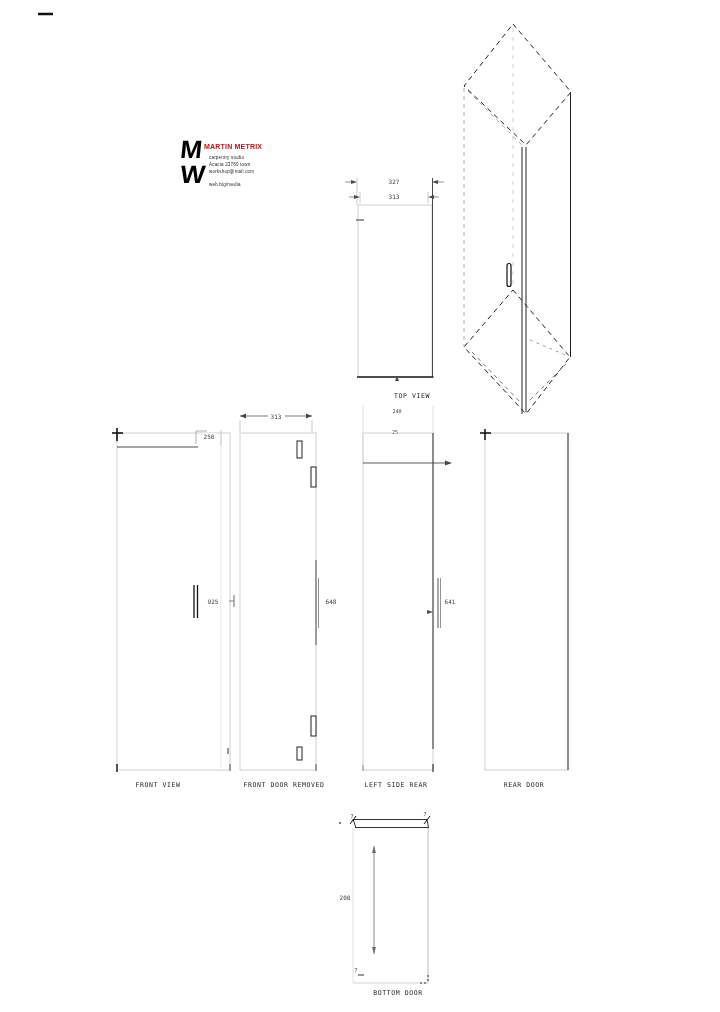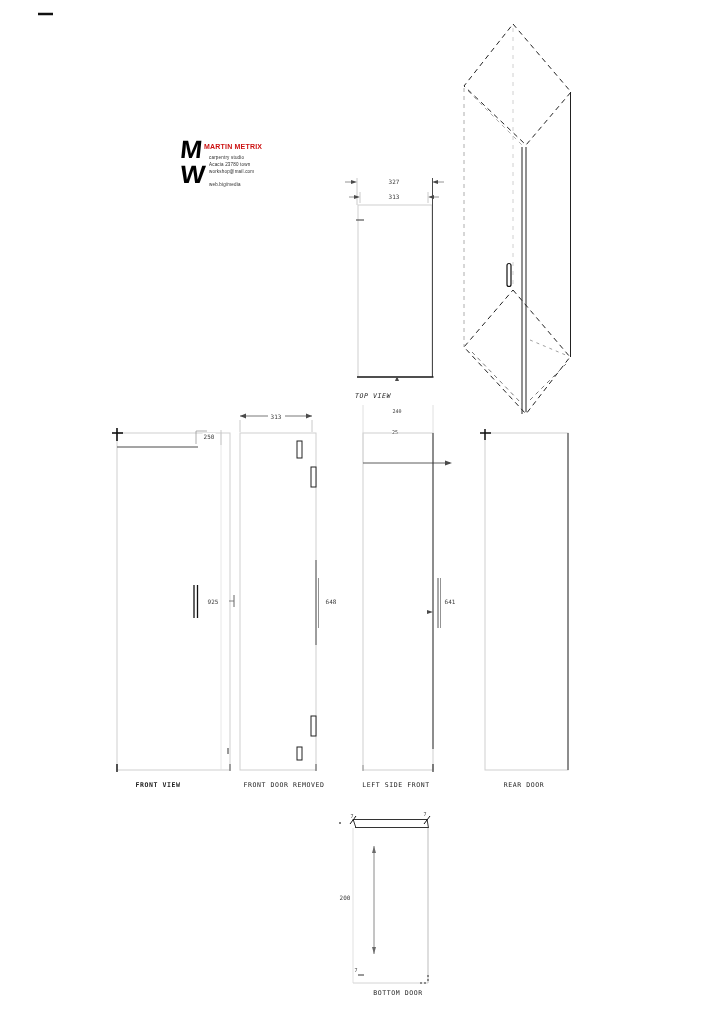--- a/index.html
+++ b/index.html
@@ -158,20 +158,20 @@
 
   <div class="t dimsm" style="left:397px;top:408px;">240</div>
   <div class="t dimsm" style="left:395px;top:429px;">25</div>
   <div class="t dim" style="left:450px;top:598px;">641</div>
 
   <div class="t dim" style="left:345px;top:894px;">200</div>
   <div class="t dimsm" style="left:352px;top:813px;">7</div>
   <div class="t dimsm" style="left:425px;top:811px;">7</div>
   <div class="t dimsm" style="left:356px;top:967px;">7</div>
 
-  <div class="t lbl" style="left:373px;top:392px;font-style:italic;">TOP VIEW</div>
-  <div class="t lbl" style="left:158px;top:781px;font-weight:bold;">FRONT VIEW</div>
+  <div class="t lbl" style="left:412px;top:392px;">TOP VIEW</div>
+  <div class="t lbl" style="left:158px;top:781px;">FRONT VIEW</div>
   <div class="t lbl" style="left:284px;top:781px;">FRONT DOOR REMOVED</div>
-  <div class="t lbl" style="left:396px;top:781px;">LEFT SIDE FRONT</div>
+  <div class="t lbl" style="left:396px;top:781px;">LEFT SIDE REAR</div>
   <div class="t lbl" style="left:524px;top:781px;">REAR DOOR</div>
   <div class="t lbl" style="left:398px;top:989px;">BOTTOM DOOR</div>
 
 </div>
 
 </body></html>

